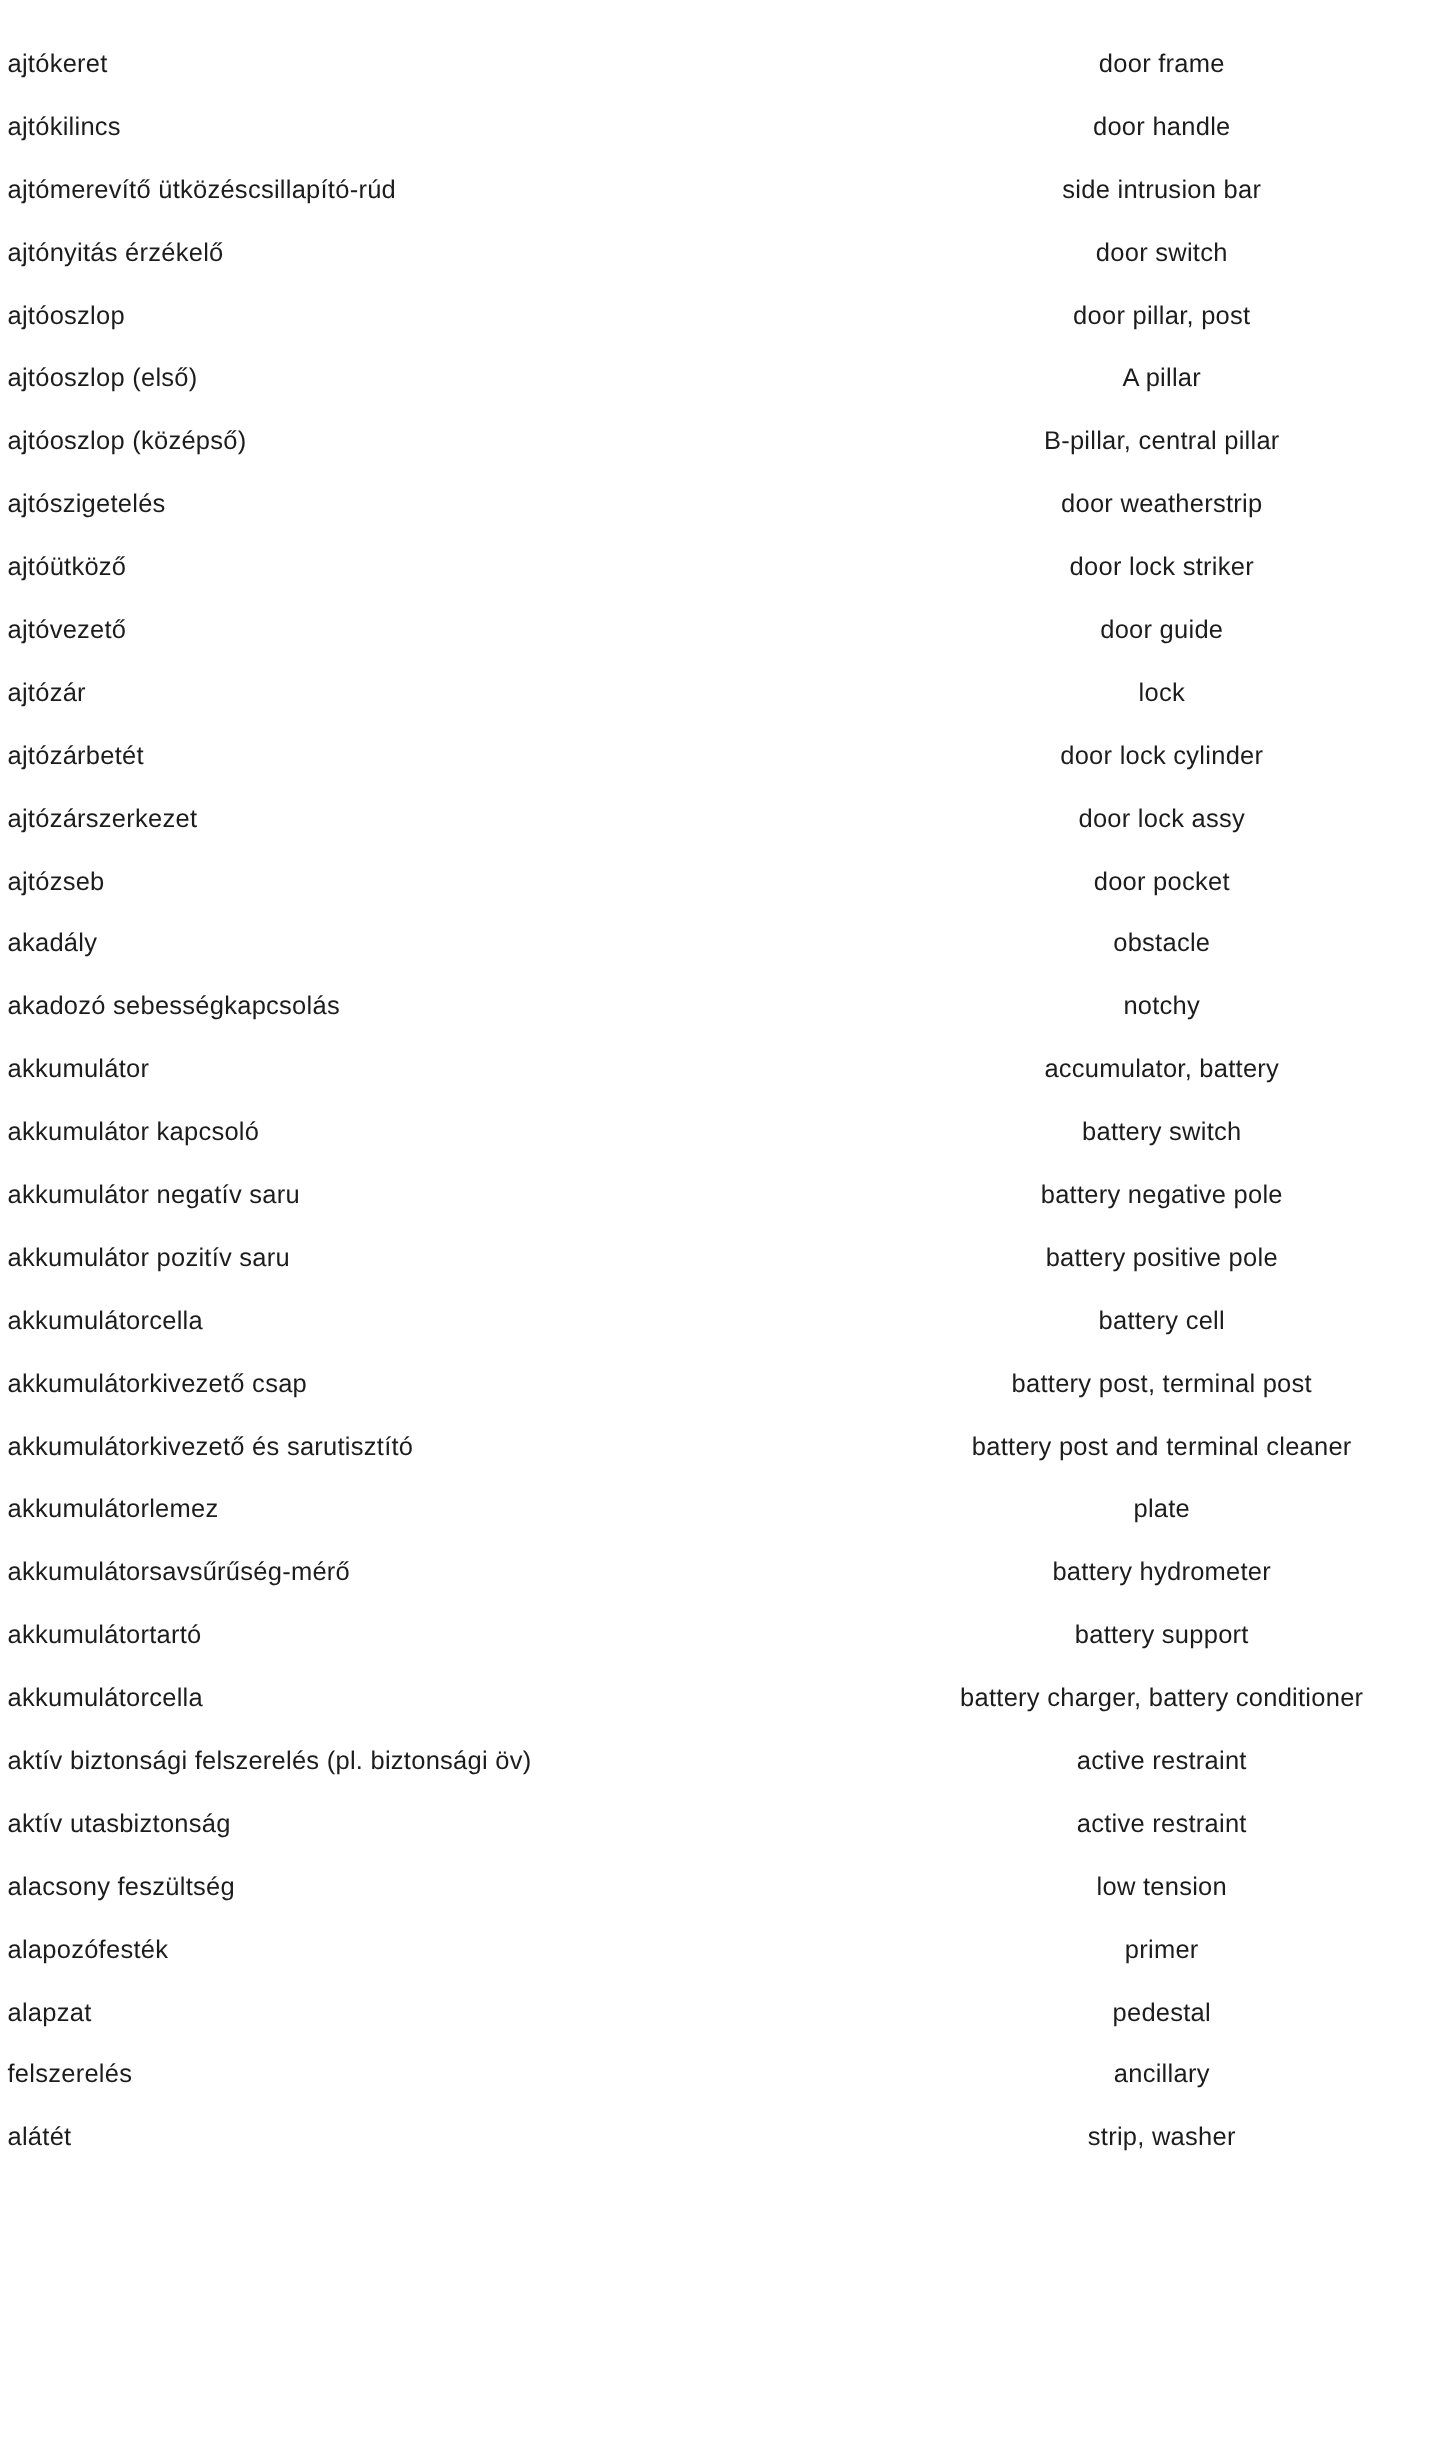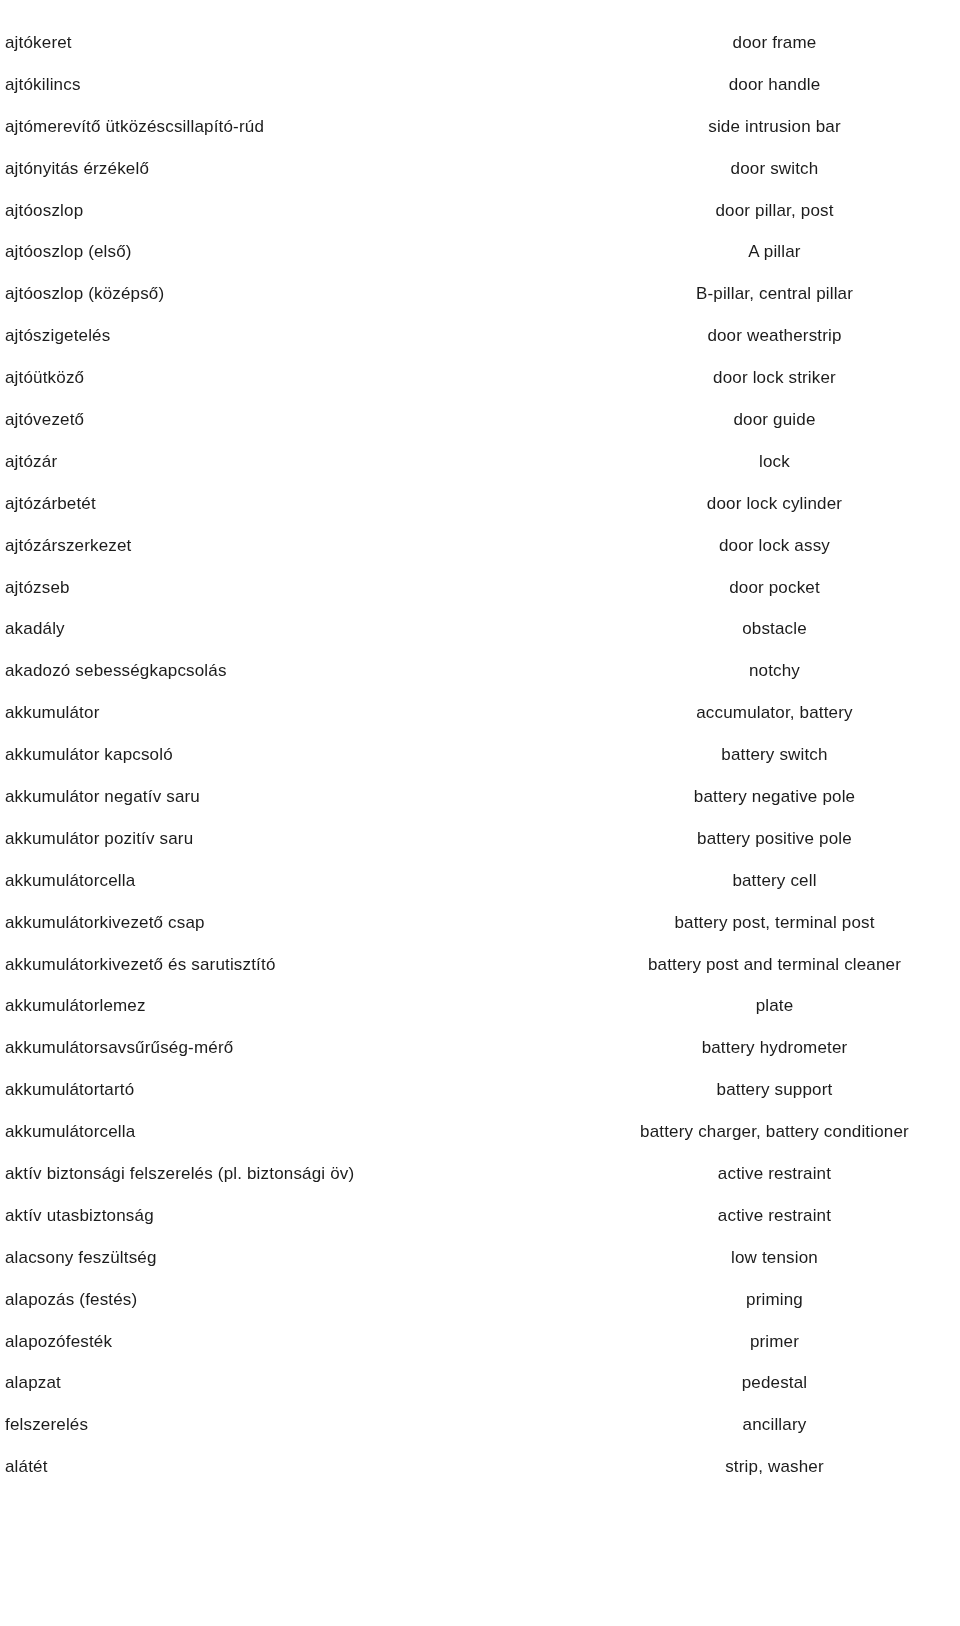--- a/index.html
+++ b/index.html
@@ -180,24 +180,20 @@
         </tr>
         <tr class="glossary-row">
           <td class="cell cell-source">aktív utasbiztonság</td>
           <td class="cell cell-target">active restraint</td>
         </tr>
         <tr class="glossary-row">
           <td class="cell cell-source">alacsony feszültség</td>
           <td class="cell cell-target">low tension</td>
         </tr>
         <tr class="glossary-row">
-          <td class="cell cell-source">alapozás (festés)</td>
-          <td class="cell cell-target">priming</td>
-        </tr>
-        <tr class="glossary-row">
           <td class="cell cell-source">alapozófesték</td>
           <td class="cell cell-target">primer</td>
         </tr>
         <tr class="glossary-row">
           <td class="cell cell-source">alapzat</td>
           <td class="cell cell-target">pedestal</td>
         </tr>
         <tr class="glossary-row">
           <td class="cell cell-source">felszerelés</td>
           <td class="cell cell-target">ancillary</td>

